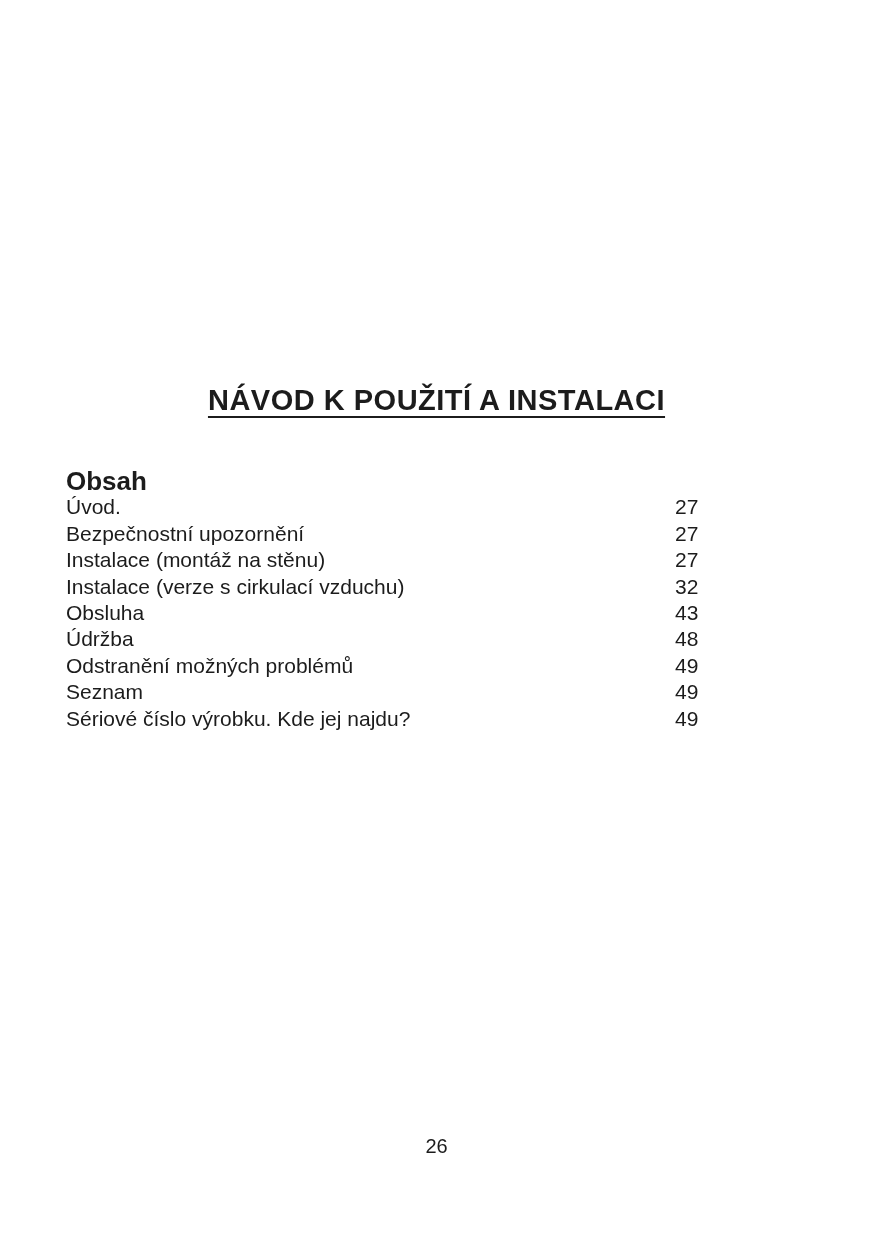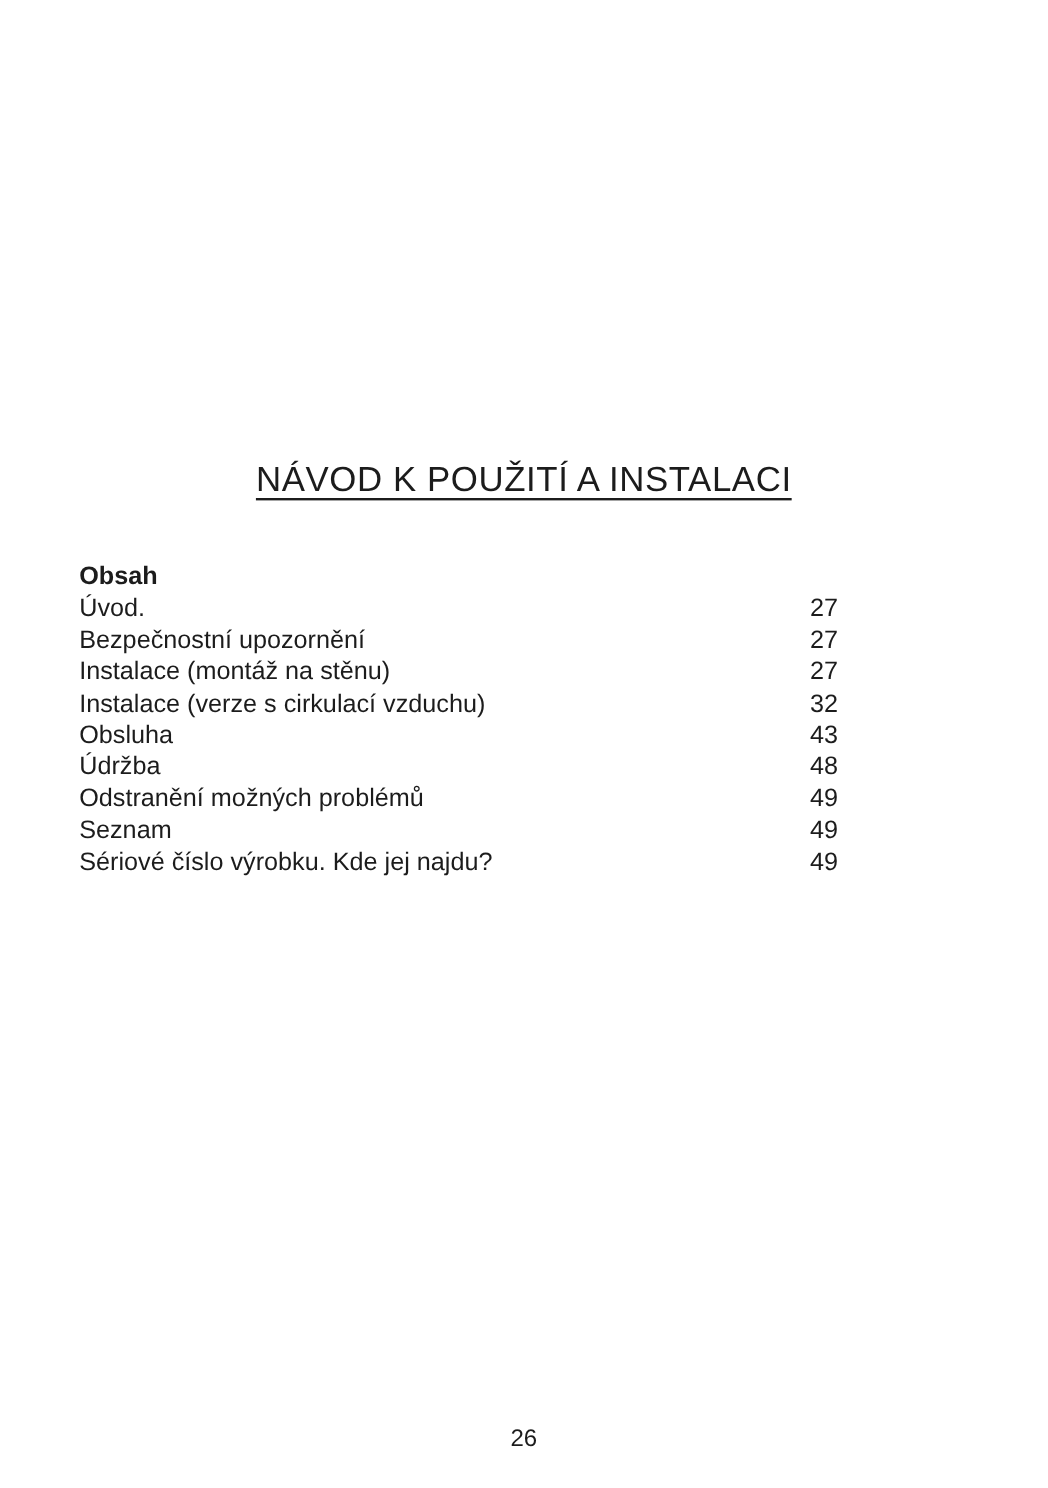--- a/index.html
+++ b/index.html
@@ -16,56 +16,56 @@
     color: #1c1c1c;
     overflow: hidden;
   }
   .doc-title {
     position: absolute;
     top: 384px;
     left: 0;
     width: 100%;
     text-align: center;
     font-size: 29px;
-    font-weight: normal;
+    font-weight: bold;
     letter-spacing: 0.5px;
     text-decoration: underline;
     text-decoration-thickness: 2px;
     text-underline-offset: 6px;
     margin: 0;
     color: #1c1c1c;
   }
   .toc {
     position: absolute;
     top: 468px;
     left: 66px;
     width: 660px;
   }
   .toc-heading {
-    font-size: 21px;
+    font-size: 26px;
     font-weight: bold;
     line-height: 26.4px;
   }
   .toc-row {
     display: flex;
     align-items: baseline;
     font-size: 21px;
     line-height: 26.4px;
   }
   .toc-label {
     width: 609px;
     flex: 0 0 auto;
   }
   .toc-page {
     flex: 0 0 auto;
     text-align: right;
   }
   .page-footer {
     position: absolute;
-    top: 1188px;
+    top: 1135px;
     left: 0;
     width: 100%;
     text-align: center;
     font-size: 20px;
   }
 </style>
 </head>
 <body>
 
 <div class="page">

